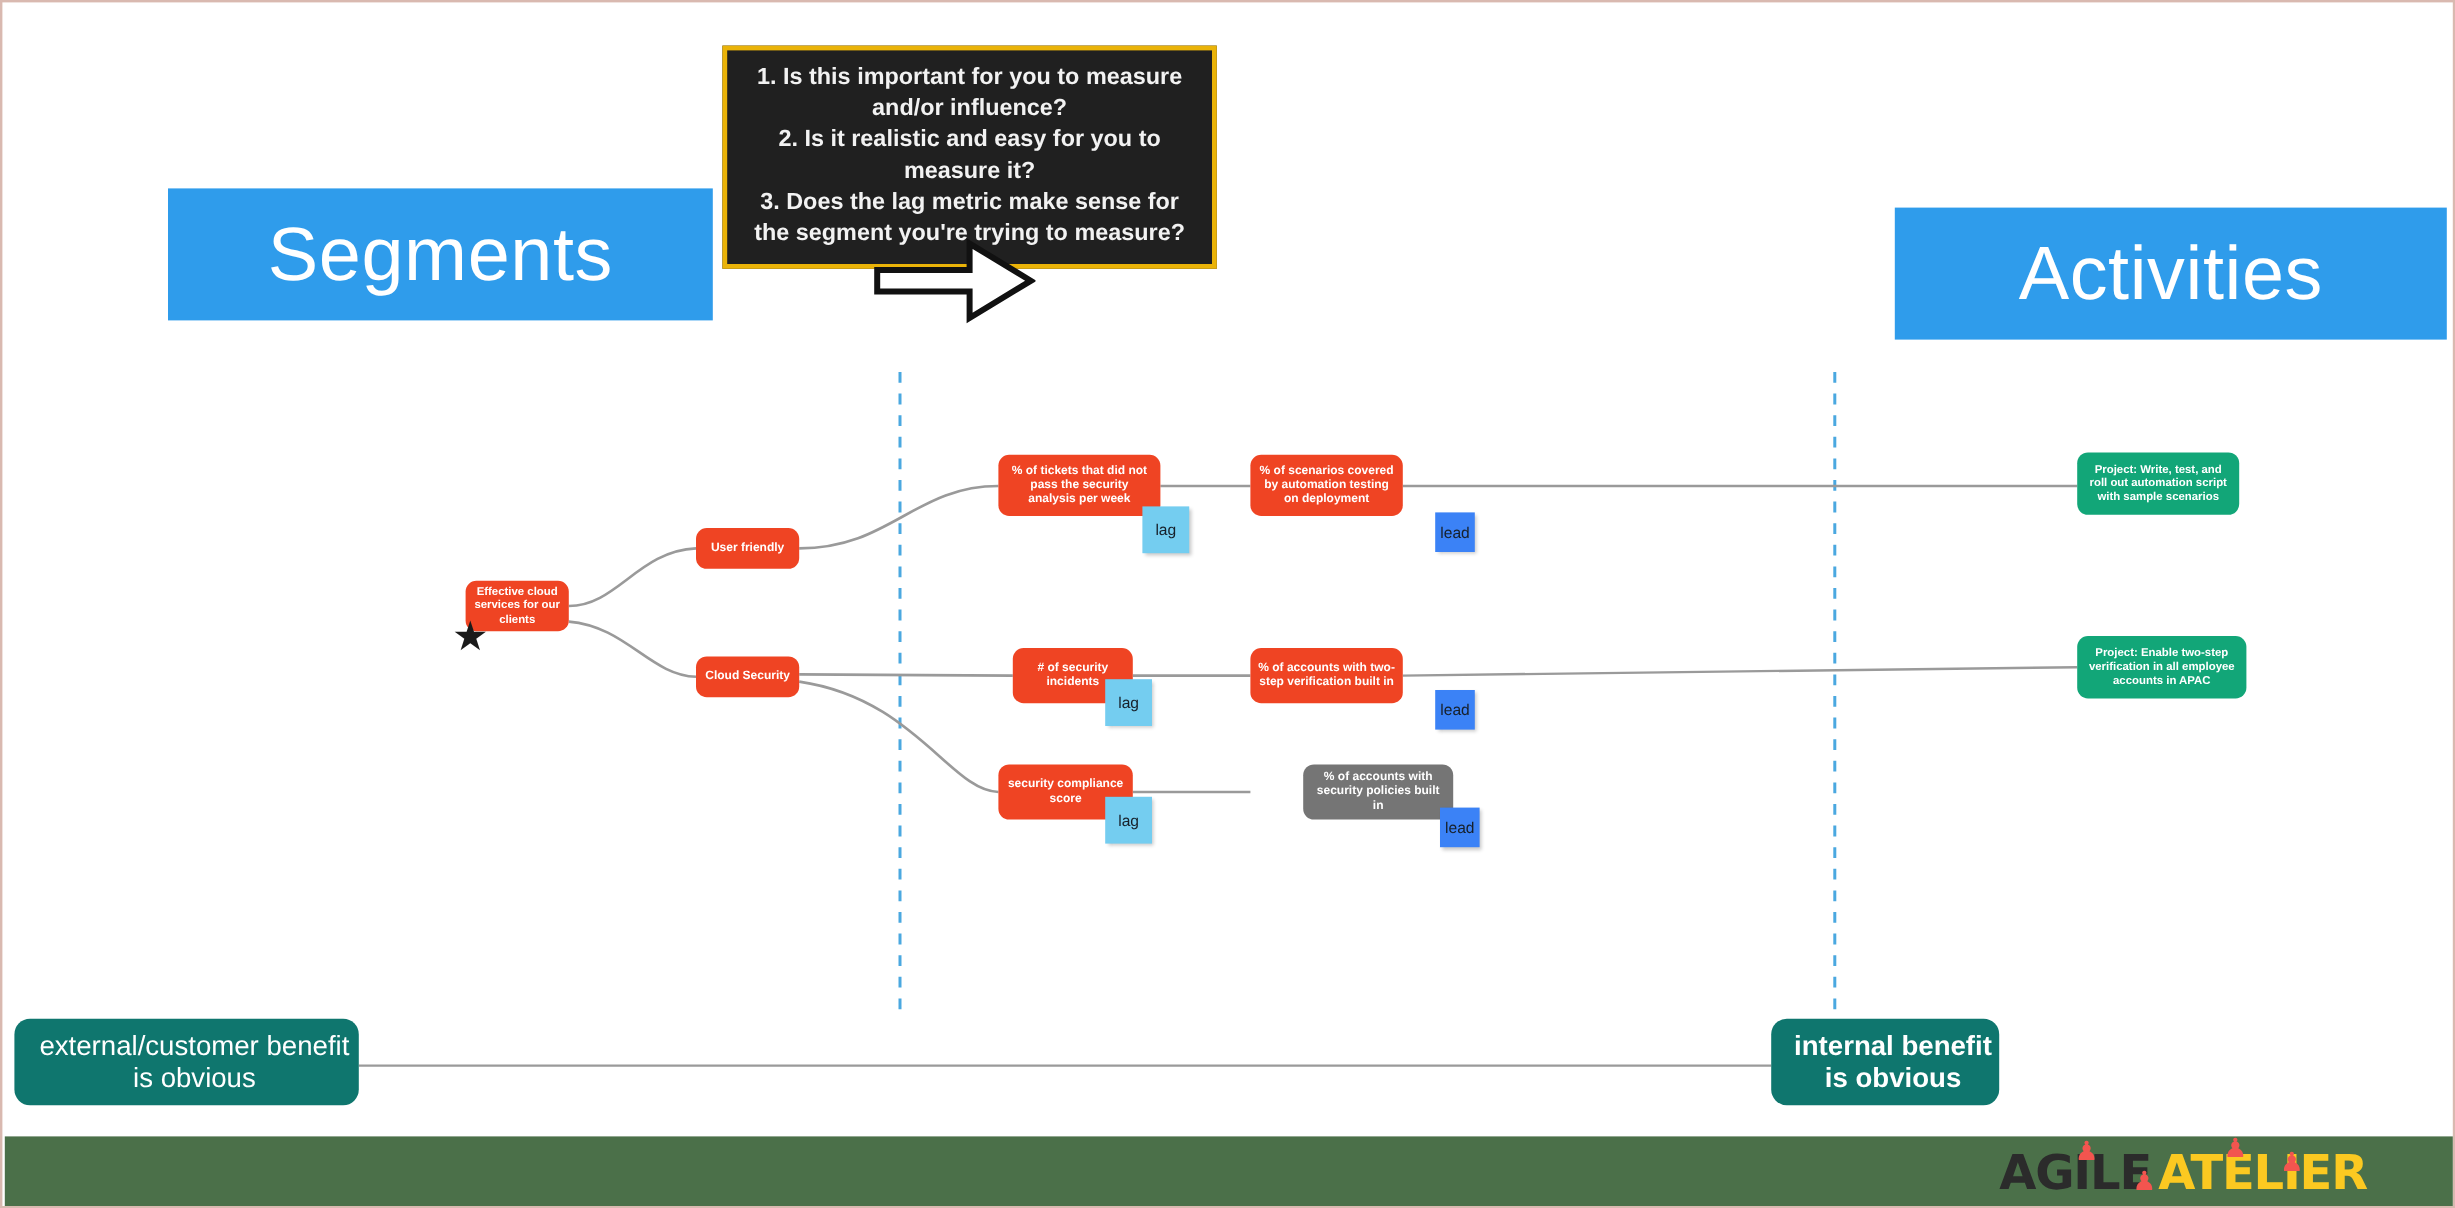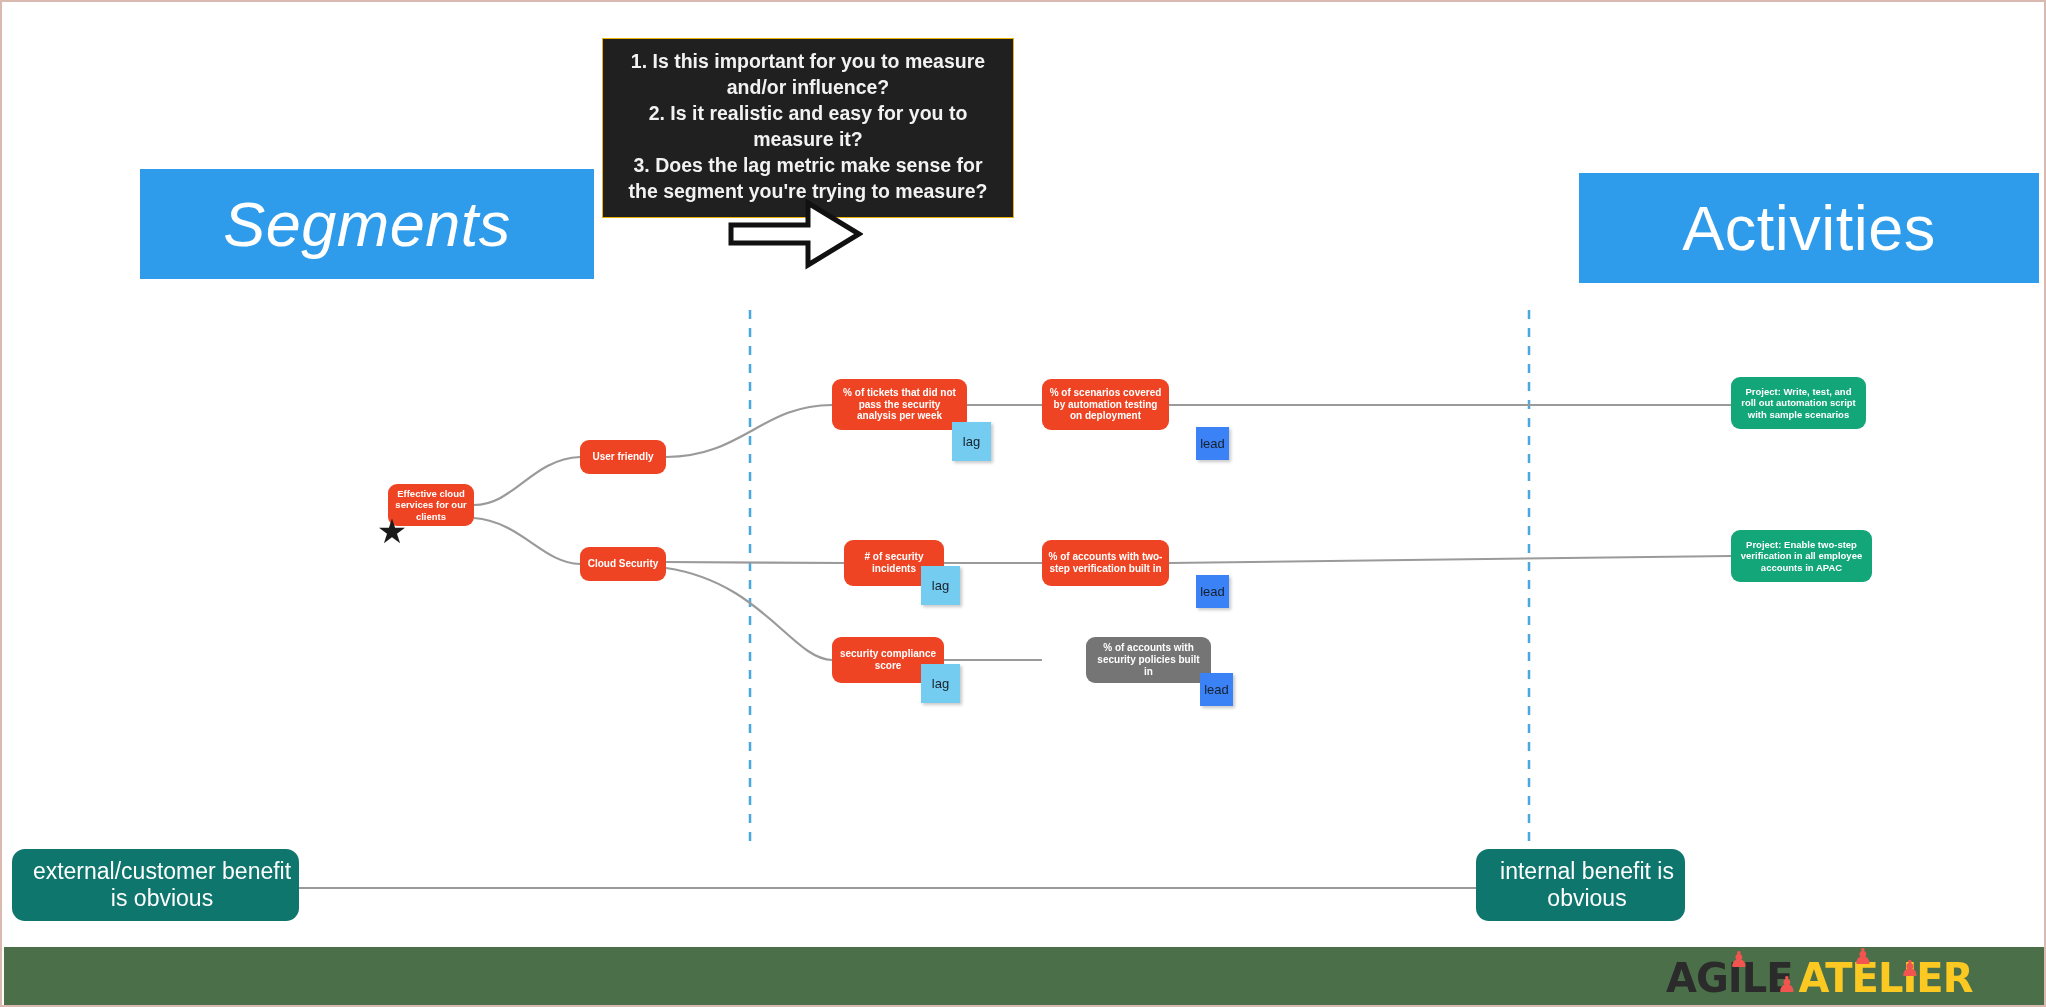--- a/index.html
+++ b/index.html
@@ -31,21 +31,21 @@
     pointer-events: none;
   }
 
   
   .question-card {
     position: absolute;
     left: 600px;
     top: 36px;
     width: 412px;
     background: #202020;
-    border: 1px solid #eab308;
+    border: 4px solid #eab308;
     box-sizing: border-box;
     padding: 10px 14px 12px 14px;
     color: #f2f2f2;
     font-size: 19.5px;
     font-weight: bold;
     line-height: 1.33;
     text-align: center;
   }
   .question-card .q-line {
     display: block;
@@ -57,21 +57,21 @@
     background: #2f9ceb;
     color: #ffffff;
     display: flex;
     align-items: center;
     justify-content: center;
     font-size: 63px;
     font-weight: normal;
     letter-spacing: 0.5px;
     box-sizing: border-box;
   }
-  #hdr-segments  { left: 138px;  top: 167px; width: 454px; height: 110px; font-style: italic; }
+  #hdr-segments  { left: 138px;  top: 155px; width: 454px; height: 110px; }
   #hdr-indicators{ left: 1026px; top: 171px; width: 453px; height: 110px; }
   #hdr-activities{ left: 1577px; top: 171px; width: 460px; height: 110px; }
 
   
   #flow-arrow {
     position: absolute;
     left: 726px;
     top: 196px;
     width: 135px;
     height: 72px;
@@ -104,21 +104,21 @@
   #node-ind-2 { left: 1040px; top: 377px; width: 127px; height: 51px; font-size: 10px; }
   #node-ind-3 { left: 842px;  top: 538px; width: 100px; height: 46px; font-size: 10px; }
   #node-ind-4 { left: 1040px; top: 538px; width: 127px; height: 46px; font-size: 10px; }
   #node-ind-5 { left: 830px;  top: 635px; width: 112px; height: 46px; font-size: 10px; }
   #node-ind-6 { left: 1040px; top: 635px; width: 125px; height: 46px; font-size: 10px; margin-left: 44px; }
 
   #node-act-1 { left: 1729px; top: 375px; width: 135px; height: 52px; font-size: 9.5px; }
   #node-act-2 { left: 1729px; top: 528px; width: 141px; height: 52px; font-size: 9.5px; }
 
   #node-bottom-left  { left: 10px;  top: 847px; width: 287px; height: 72px; font-size: 23px; }
-  #node-bottom-right { left: 1474px;top: 847px; width: 209px; height: 72px; font-size: 23px; }
+  #node-bottom-right { left: 1474px;top: 847px; width: 190px; height: 72px; font-size: 23px; font-weight: bold; }
 
   
   .sticky {
     position: absolute;
     box-sizing: border-box;
     display: flex;
     align-items: center;
     justify-content: center;
     color: #17202a;
     font-size: 13px;

